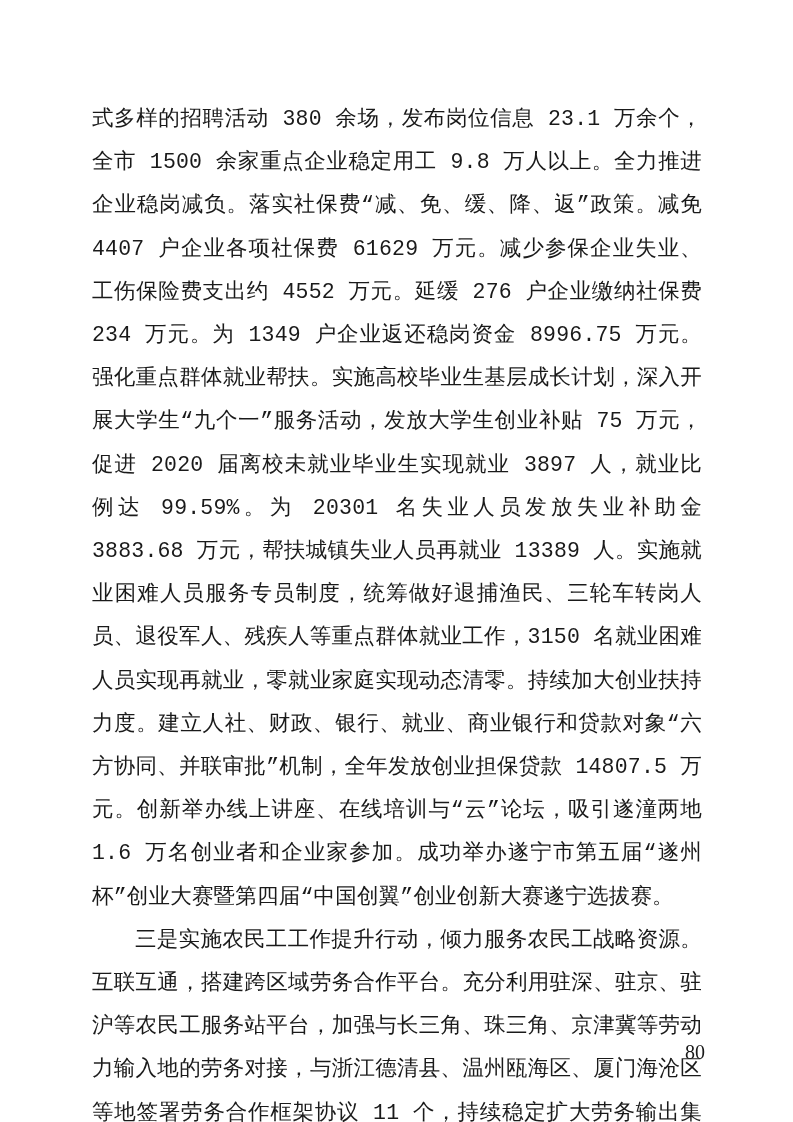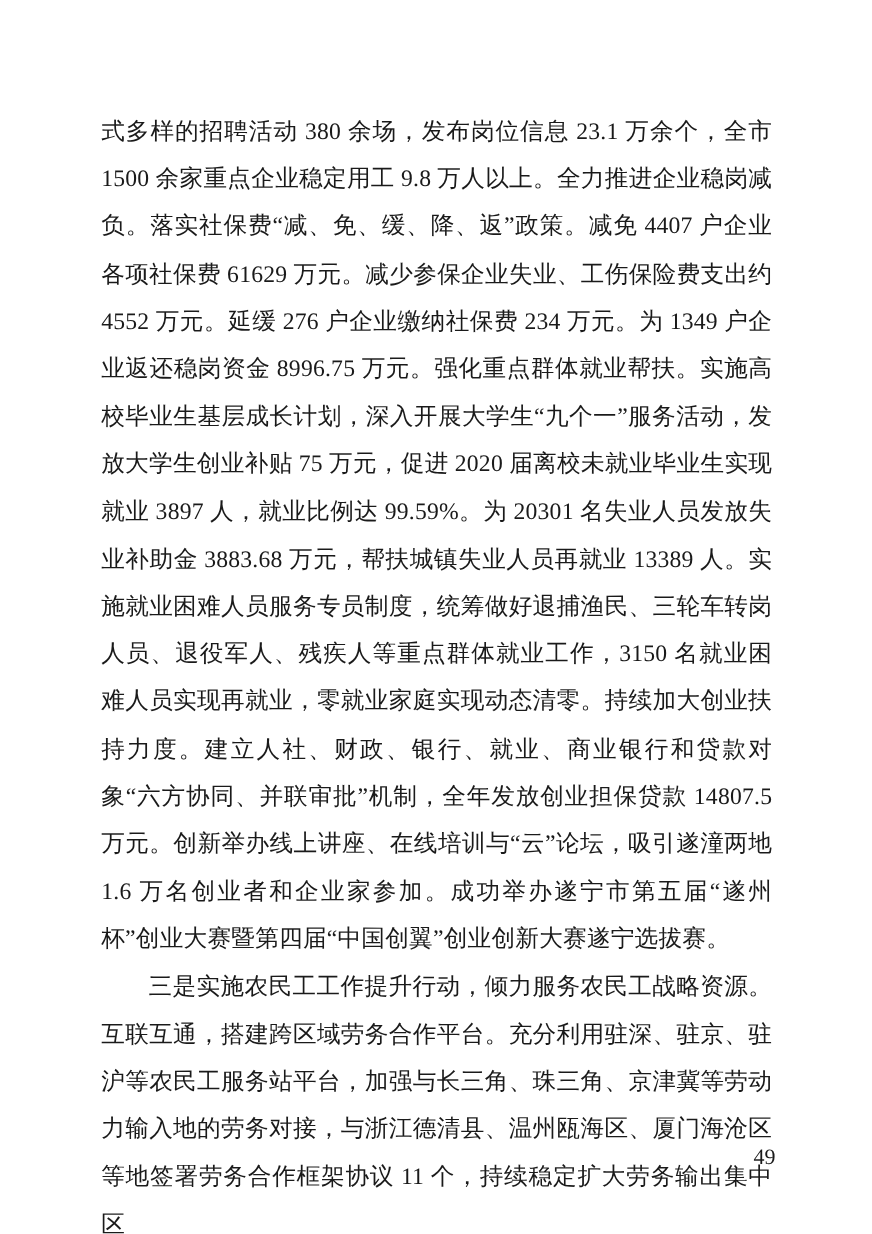--- a/index.html
+++ b/index.html
@@ -15,21 +15,21 @@
     box-sizing: border-box;
     overflow: hidden;
   }
   .content {
     position: absolute;
     left: 92px;
     top: 98px;
     width: 610px;
   }
   .para {
-    font-family: Liberation Serif, serif;
+    font-family: Liberation Mono, monospace;
     font-size: 21.5px;
     line-height: 43.2px;
     color: #1a1a1a;
     text-align: justify;
     text-justify: inter-ideograph;
     margin: 0;
     letter-spacing: 0.2px;
     white-space: pre-wrap;
   }
   .para + .para {
@@ -48,14 +48,14 @@
   }
 </style>
 </head>
 <body>
 
 <div class="page">
   <div class="content">
     <p class="para">式多样的招聘活动 380 余场，发布岗位信息 23.1 万余个，全市 1500 余家重点企业稳定用工 9.8 万人以上。全力推进企业稳岗减负。落实社保费“减、免、缓、降、返”政策。减免 4407 户企业各项社保费 61629 万元。减少参保企业失业、工伤保险费支出约 4552 万元。延缓 276 户企业缴纳社保费 234 万元。为 1349 户企业返还稳岗资金 8996.75 万元。强化重点群体就业帮扶。实施高校毕业生基层成长计划，深入开展大学生“九个一”服务活动，发放大学生创业补贴 75 万元，促进 2020 届离校未就业毕业生实现就业 3897 人，就业比例达 99.59%。为 20301 名失业人员发放失业补助金 3883.68 万元，帮扶城镇失业人员再就业 13389 人。实施就业困难人员服务专员制度，统筹做好退捕渔民、三轮车转岗人员、退役军人、残疾人等重点群体就业工作，3150 名就业困难人员实现再就业，零就业家庭实现动态清零。持续加大创业扶持力度。建立人社、财政、银行、就业、商业银行和贷款对象“六方协同、并联审批”机制，全年发放创业担保贷款 14807.5 万元。创新举办线上讲座、在线培训与“云”论坛，吸引遂潼两地 1.6 万名创业者和企业家参加。成功举办遂宁市第五届“遂州杯”创业大赛暨第四届“中国创翼”创业创新大赛遂宁选拔赛。</p>
     <p class="para indent">三是实施农民工工作提升行动，倾力服务农民工战略资源。互联互通，搭建跨区域劳务合作平台。充分利用驻深、驻京、驻沪等农民工服务站平台，加强与长三角、珠三角、京津冀等劳动力输入地的劳务对接，与浙江德清县、温州瓯海区、厦门海沧区等地签署劳务合作框架协议 11 个，持续稳定扩大劳务输出集中区</p>
   </div>
-  <div class="page-number">49</div>
+  <div class="page-number">80</div>
 </div>
 
 </body></html>

